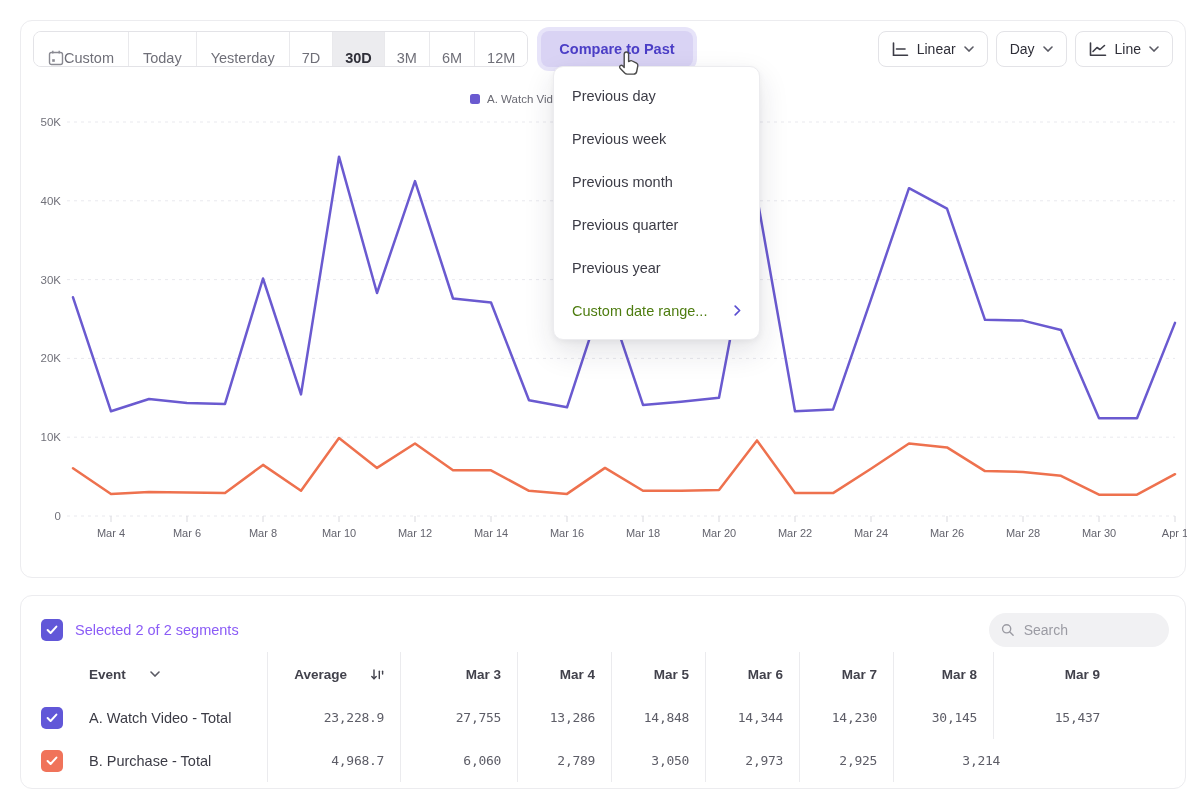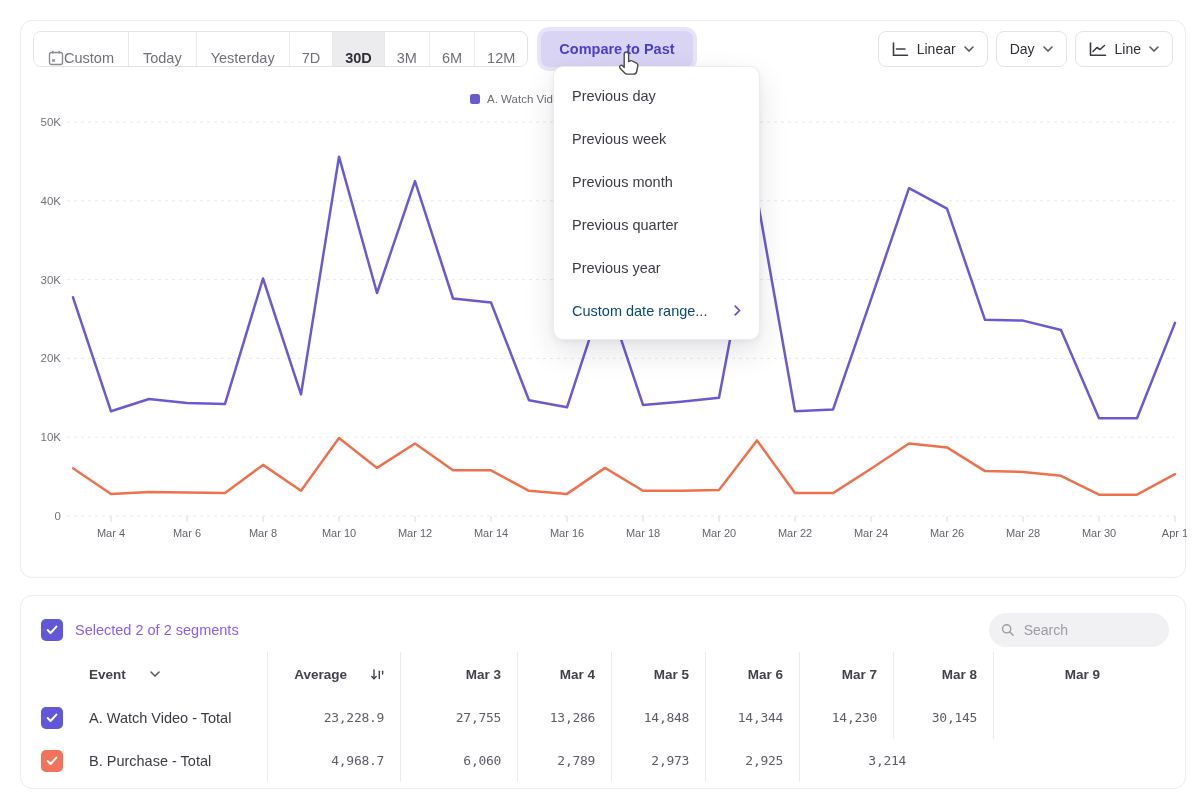--- a/index.html
+++ b/index.html
@@ -65,21 +65,21 @@
   .menu {
     position:absolute; left:553px; top:66px; width:207px;
     background:#fff; border:1px solid #ececef; border-radius:10px;
     box-shadow:0 12px 30px rgba(30,30,60,.12), 0 2px 6px rgba(0,0,0,.05);
     padding:7px 0; z-index:30;
   }
   .menu-item {
     position:relative; height:43px; display:flex; align-items:center;
     padding:0 18px; font-size:14.5px; color:#3c3c46; cursor:pointer;
   }
-  .menu-item.accent { color:#0c4a6e;text-align:right; }
+  .menu-item.accent { color:#4d7c0f;text-align:right; }
   .menu-item .right-chev { position:absolute; right:18px; }
 
   
   .cursor { position:absolute; left:614px; top:51px; z-index:60; pointer-events:none; }
 
   
   .selected-row { position:absolute; top:12px; left:20px; right:16px; height:44px; display:flex; align-items:center; }
   .checkbox { width:22px; height:22px; border-radius:5px; display:flex; align-items:center; justify-content:center; cursor:pointer; flex:0 0 auto; }
   .cb-purple { background:#6157d8; }
   .cb-orange { background:#f0735a; }
@@ -352,20 +352,23 @@
         </div>
       <div class="td td-day w-m6">
           <span class="num">14,344</span>
         </div>
       <div class="td td-day w-m7">
           <span class="num">14,230</span>
         </div>
       <div class="td td-day w-m8">
           <span class="num">30,145</span>
         </div>
+      <div class="td td-day w-m9">
+          <span class="num">15,437</span>
+        </div>
     </div>
 
     <div class="tr">
       <div class="td td-cb">
         <div class="checkbox cb-orange">
           <svg width="12" height="10" viewBox="0 0 12 10">
               <polyline points="1.6,5 4.6,8 10.4,1.6" fill="none" stroke="#fff" stroke-width="2" stroke-linecap="round" stroke-linejoin="round"></polyline>
             </svg>
         </div>
       </div>
@@ -374,20 +377,23 @@
         </div>
       <div class="td td-avg">
           <span class="num">4,968.7</span>
         </div>
       <div class="td td-day w-m3">
           <span class="num">6,060</span>
         </div>
       <div class="td td-day w-m4">
           <span class="num">2,789</span>
         </div>
+      <div class="td td-day w-m5">
+          <span class="num">3,050</span>
+        </div>
       <div class="td td-day w-m6">
           <span class="num">2,973</span>
         </div>
       <div class="td td-day w-m7">
           <span class="num">2,925</span>
         </div>
       <div class="td td-day w-m9">
           <span class="num">3,214</span>
         </div>
     </div>

